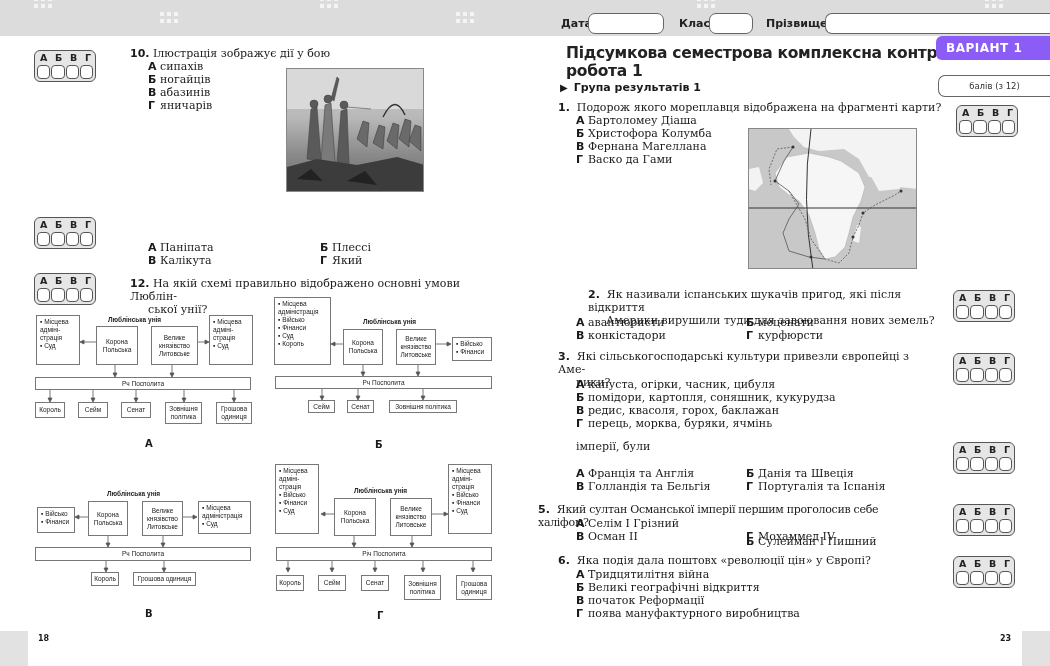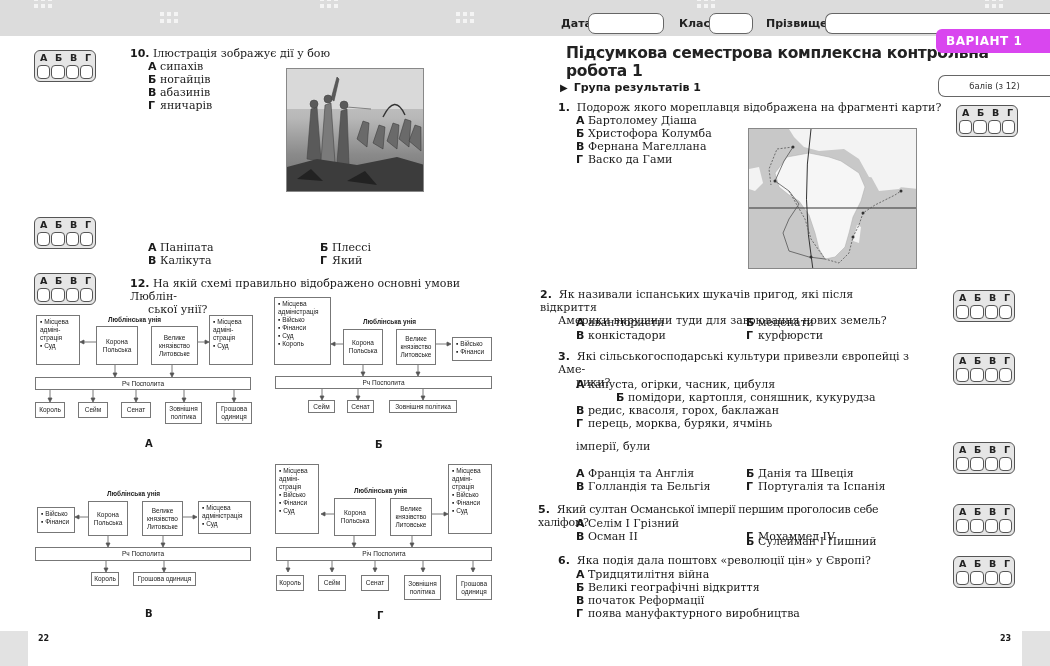--- a/index.html
+++ b/index.html
@@ -17,21 +17,21 @@
   .abvg .letters { position: absolute; top: 1px; left: 5px; right: 4px; display: flex; justify-content: space-between; font-family: "DejaVu Sans", sans-serif; font-weight: bold; font-size: 9.5px; color: #222; }
   .abvg .cells { position: absolute; bottom: 2px; left: 2px; right: 2px; display: flex; gap: 1px; }
   .abvg .cells i { flex: 1; height: 14px; background: #fff; border: 1px solid #555; border-radius: 4px; display: block; }
 
   .q { position: absolute; font-size: 11px; line-height: 13px; }
   .qnum { font-family: "DejaVu Sans", sans-serif; font-weight: bold; text-align: center; }
   .opt { position: absolute; font-size: 11px; line-height: 13px; white-space: nowrap; }
   .opt b { font-family: "DejaVu Sans", sans-serif; font-weight: bold; display: inline-block; width: 12px; }
 
   .title { position: absolute; left: 566px; top: 44px; font-family: "DejaVu Sans", sans-serif; font-weight: bold; font-size: 15.5px; color: #222; letter-spacing: -0.3px; }
-  .variant { position: absolute; left: 936px; top: 29px; width: 114px; height: 24px; background: #d946ef; border-radius: 6px 0 0 6px; color: #fff; font-family: "DejaVu Sans", sans-serif; font-weight: bold; font-size: 12px; padding: 5px 0 0 10px; letter-spacing: 0.5px; }
+  .variant { position: absolute; left: 936px; top: 36px; width: 114px; height: 24px; background: #8b5cf6; border-radius: 6px 0 0 6px; color: #fff; font-family: "DejaVu Sans", sans-serif; font-weight: bold; font-size: 12px; padding: 5px 0 0 10px; letter-spacing: 0.5px; }
   .score { position: absolute; left: 938px; top: 75px; width: 112px; height: 22px; border: 1px solid #666; border-right: none; border-radius: 7px 0 0 7px; font-family: "DejaVu Sans", sans-serif; font-size: 8.5px; color: #333; text-align: center; padding-top: 5px; }
   .group { position: absolute; left: 560px; top: 81px; font-family: "DejaVu Sans", sans-serif; font-weight: bold; font-size: 11px; }
 
   .illus { position: absolute; left: 286px; top: 68px; width: 138px; height: 124px; border: 1px solid #888; background: linear-gradient(180deg, #cfcfcf 0%, #b8b8b8 40%, #8a8a8a 70%, #6e6e6e 100%); overflow: hidden; }
   .map { position: absolute; left: 748px; top: 128px; width: 169px; height: 141px; border: 1px solid #888; background: #c8c8c8; overflow: hidden; }
 
   .scheme { position: absolute; font-family: "Liberation Sans", sans-serif; font-size: 6.5px; line-height: 8px; color: #222; }
   .scheme .bx { position: absolute; border: 1px solid #777; background: #fff; text-align: center; display: flex; align-items: center; justify-content: center; padding: 1px; }
   .scheme .lst { position: absolute; border: 1px solid #777; background: #fff; padding: 2px 3px; text-align: left; }
   .scheme .lst div::before { content: "▪ "; }
@@ -354,21 +354,21 @@
   <div class="bx" style="left:276px;top:547px;width:216px;height:14px;">Річ Посполита</div>
   <div class="bx" style="left:276px;top:575px;width:28px;height:16px;">Король</div>
   <div class="bx" style="left:318px;top:575px;width:28px;height:16px;">Сейм</div>
   <div class="bx" style="left:361px;top:575px;width:28px;height:16px;">Сенат</div>
   <div class="bx" style="left:404px;top:575px;width:37px;height:25px;">Зовнішня політика</div>
   <div class="bx" style="left:456px;top:575px;width:36px;height:25px;">Грошова одиниця</div>
 </div>
 <div class="slabel" style="left:377px;top:610px;">Г</div>
 
 <div class="foot-l"></div>
-<div class="pnum" style="left:38px;">22</div>
+<div class="pnum" style="left:38px;">18</div>
 
 <div class="title">Підсумкова семестрова комплексна контрольна робота 1</div>
 <div class="variant">ВАРІАНТ 1</div>
 <div class="score">балів (з 12)</div>
 <div class="group">
   <span style="font-size:10px;margin-right:6px;">▶</span><span>Група результатів 1</span>
 </div>
 
 <div class="q" style="left:558px;top:101px;">
   <span class="qnum">1.</span>&nbsp;
@@ -409,21 +409,21 @@
         <circle cx="44" cy="18" r="1.5"></circle>
         <circle cx="26" cy="52" r="1.5"></circle>
         <circle cx="114" cy="84" r="1.5"></circle>
         <circle cx="152" cy="62" r="1.5"></circle>
         <circle cx="104" cy="108" r="1.5"></circle>
         <circle cx="62" cy="128" r="1.5"></circle>
       </g>
   </svg>
 </div>
 
-<div class="q" style="left:540px;top:288px;width:370px;">
+<div class="q" style="left:588px;top:288px;width:370px;">
   <div><span class="qnum">2.</span>&nbsp; <span>Як називали іспанських шукачів пригод, які після відкриття</span></div>
   <div style="padding-left:18px;">Америки вирушили туди для завоювання нових земель?</div>
 </div>
 <div class="opt" style="left:576px;top:316px;"><b>А</b><span>авантюристи</span></div>
 <div class="opt" style="left:746px;top:316px;"><b>Б</b><span>меценати</span></div>
 <div class="opt" style="left:576px;top:329px;"><b>В</b><span>конкістадори</span></div>
 <div class="opt" style="left:746px;top:329px;"><b>Г</b><span>курфюрсти</span></div>
 <div class="abvg" style="left:953px;top:290px;">
   <div class="letters">
       <span>А</span>
@@ -437,21 +437,21 @@
       <i></i>
       <i></i>
     </div>
 </div>
 
 <div class="q" style="left:558px;top:350px;width:370px;">
   <div><span class="qnum">3.</span>&nbsp; <span>Які сільськогосподарські культури привезли європейці з Аме-</span></div>
   <div style="padding-left:18px;">рики?</div>
 </div>
 <div class="opt" style="left:576px;top:378px;"><b>А</b><span>капуста, огірки, часник, цибуля</span></div>
-<div class="opt" style="left:576px;top:391px;margin-left:40px;"><b>Б</b><span>помідори, картопля, соняшник, кукурудза</span></div>
+<div class="opt" style="left:576px;top:391px;"><b>Б</b><span>помідори, картопля, соняшник, кукурудза</span></div>
 <div class="opt" style="left:576px;top:404px;"><b>В</b><span>редис, квасоля, горох, баклажан</span></div>
 <div class="opt" style="left:576px;top:417px;"><b>Г</b><span>перець, морква, буряки, ячмінь</span></div>
 <div class="abvg" style="left:953px;top:353px;">
   <div class="letters">
       <span>А</span>
       <span>Б</span>
       <span>В</span>
       <span>Г</span>
     </div>
   <div class="cells">

